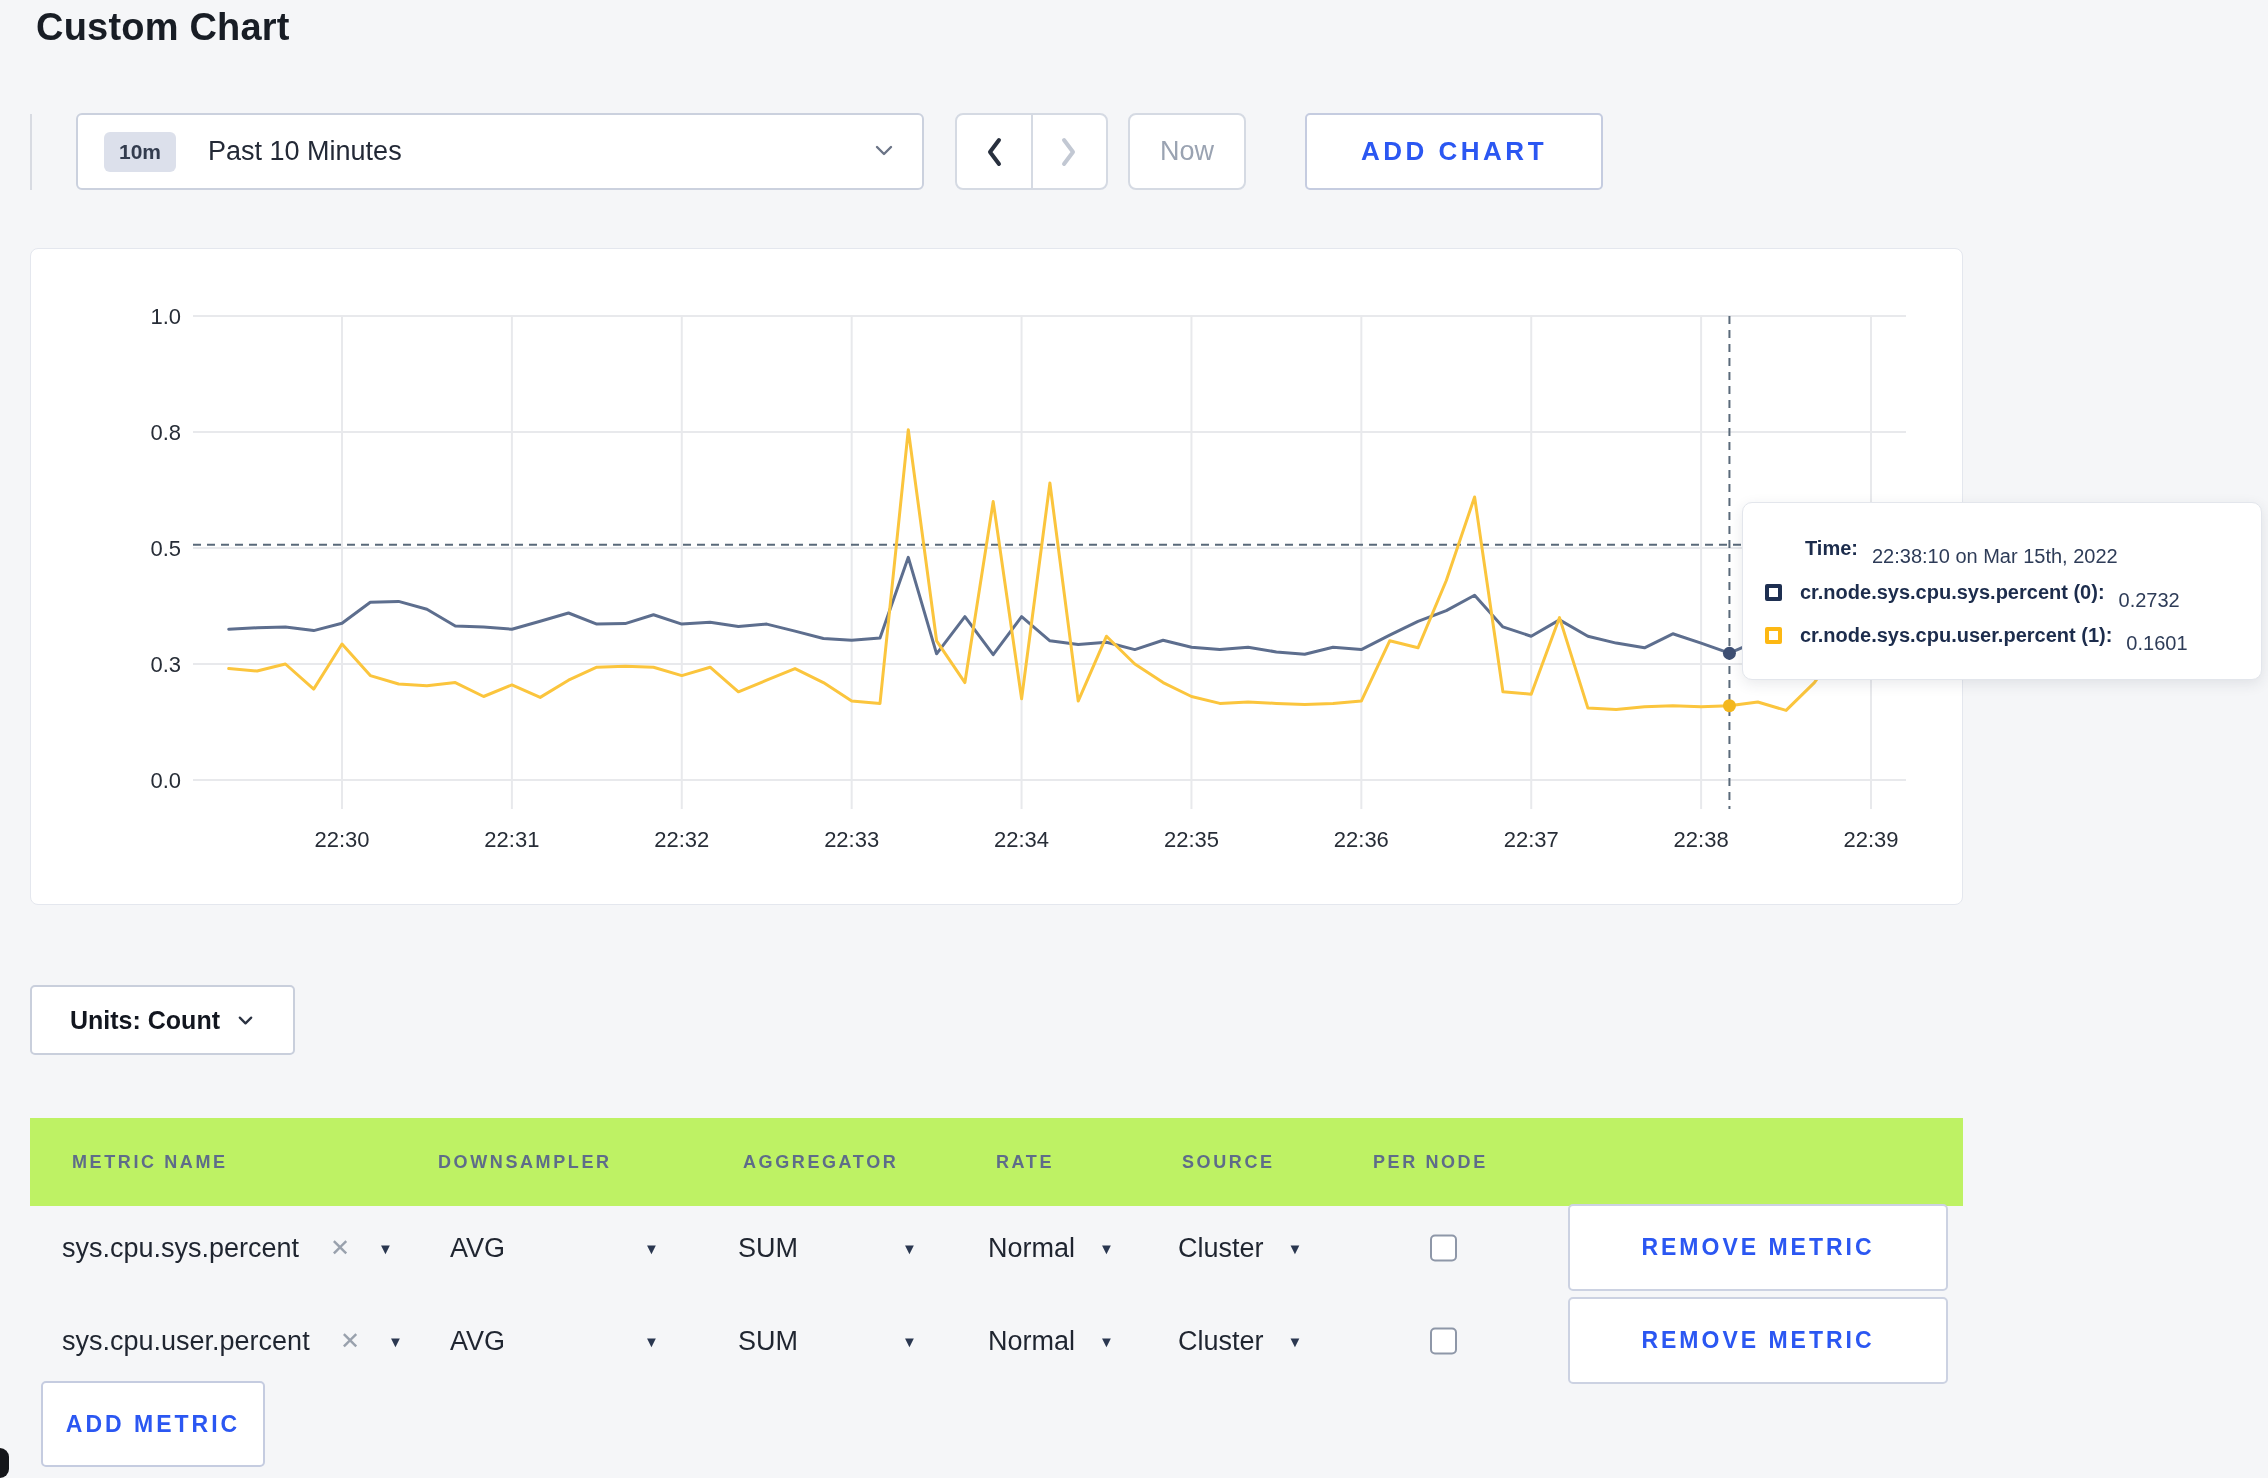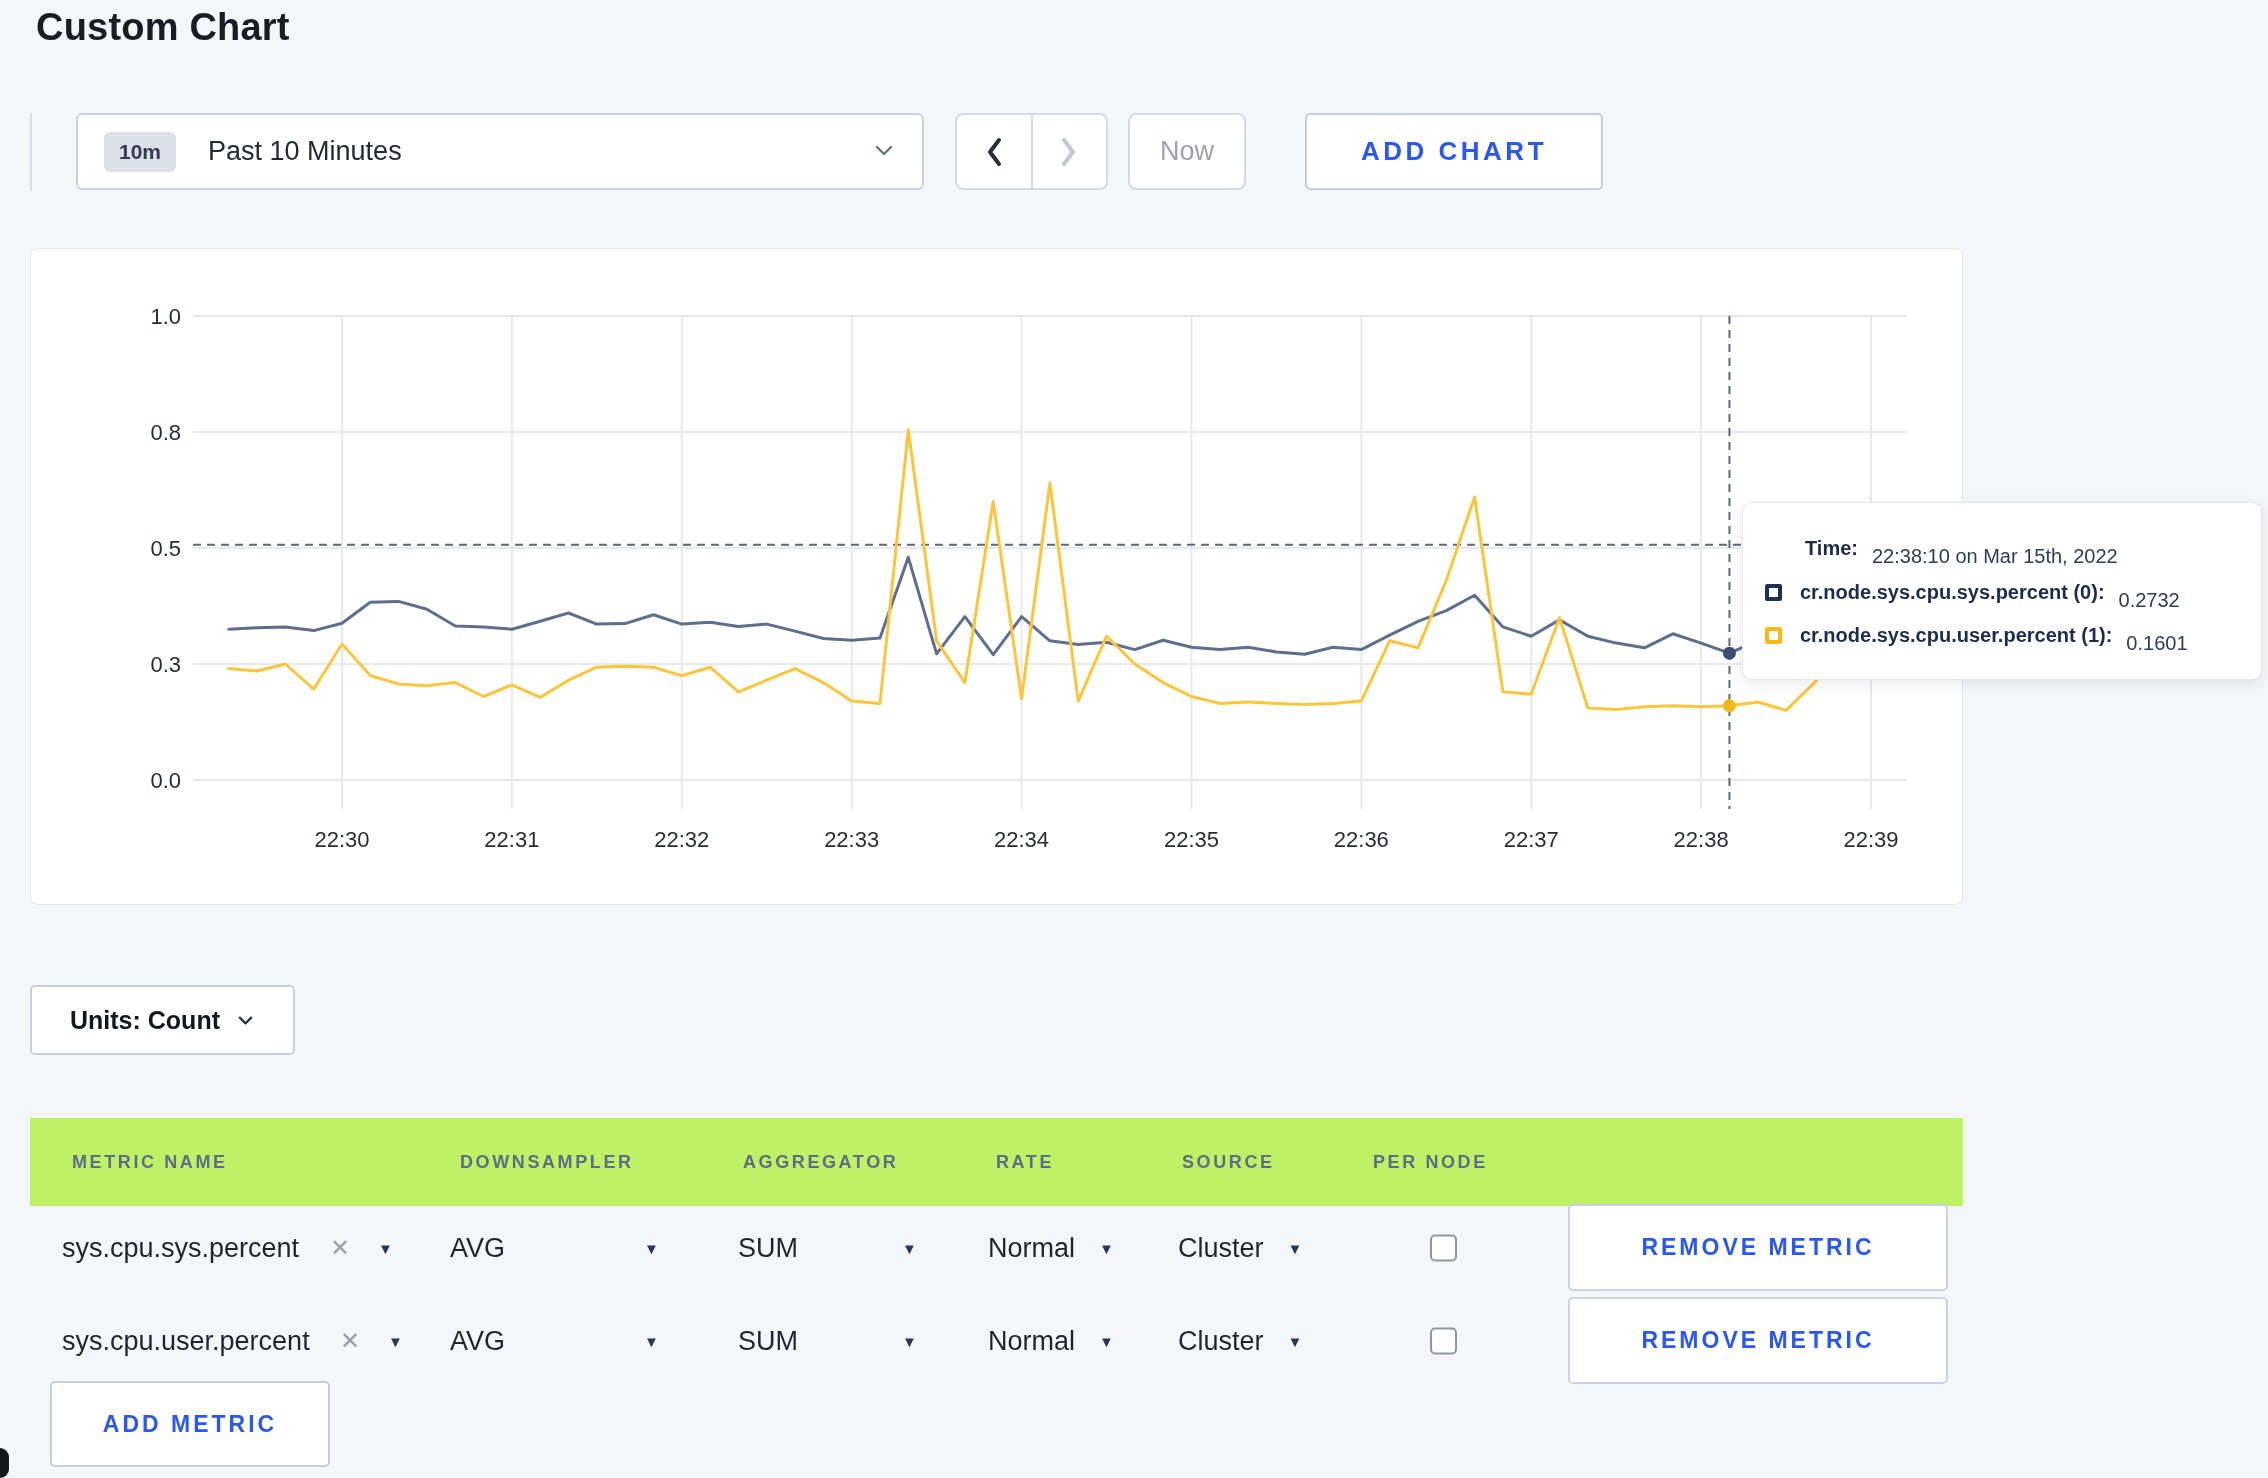--- a/index.html
+++ b/index.html
@@ -48,21 +48,21 @@
 
   .metric-row { position:absolute; left:30px; width:1933px; height:87px; }
   .metric-row > * { position:absolute; top:50%; transform:translateY(-50%); }
   .cell-text { font-size:27px; color:#1f2530; white-space:nowrap; }
   .x-icon { font-size:24px; color:#99a1ad; cursor:pointer; }
   .caret { font-size:15px; color:#2a3750; cursor:pointer; }
   .inline-select { display:flex; align-items:center; gap:24px; cursor:pointer; }
   .per-node-checkbox { width:27px; height:27px; background:#fff; border:2px solid #8e97a8; border-radius:5px; cursor:pointer; }
   .remove-metric-btn { left:1538px; top:0; transform:none; width:380px; height:87px; background:#fff; border:2px solid #ccd2e2; border-radius:5px; color:#2b57f2; font-size:23px; font-weight:700; letter-spacing:3px; display:flex; align-items:center; justify-content:center; cursor:pointer; }
 
-  .add-metric-btn { position:absolute; left:50px; top:1381px; width:280px; height:86px; background:#fff; border:2px solid #c5cce0; border-radius:5px; color:#2b57f2; font-size:23px; font-weight:700; letter-spacing:3px; display:flex; align-items:center; justify-content:center; cursor:pointer; }
+  .add-metric-btn { position:absolute; left:41px; top:1381px; width:224px; height:86px; background:#fff; border:2px solid #c5cce0; border-radius:5px; color:#2b57f2; font-size:23px; font-weight:700; letter-spacing:3px; display:flex; align-items:center; justify-content:center; cursor:pointer; }
 
   .edge-artifact { position:absolute; left:0; top:1448px; width:9px; height:30px; background:#15161a; border-radius:0 14px 14px 0; }
 </style>
 </head>
 <body>
 
 <div class="page">
 
   <div class="page-title">Custom Chart</div>
 
@@ -154,21 +154,21 @@
 
   <div class="units-box">
     <span class="units-text">Units: Count</span>
     <svg width="19" height="19" viewBox="0 0 20 20">
         <path d="M4 7l6 6 6-6" fill="none" stroke="#2b3242" stroke-width="2.4" stroke-linecap="round" stroke-linejoin="round"></path>
       </svg>
   </div>
 
   <div class="table-header">
     <span class="th" style="left:42px">METRIC NAME</span>
-    <span class="th" style="left:430px">DOWNSAMPLER</span>
+    <span class="th" style="left:408px">DOWNSAMPLER</span>
     <span class="th" style="left:713px">AGGREGATOR</span>
     <span class="th" style="left:966px">RATE</span>
     <span class="th" style="left:1152px">SOURCE</span>
     <span class="th" style="left:1343px">PER NODE</span>
   </div>
 
   <div class="metric-row" style="top:1204px">
     <span class="cell-text" style="left:32px">sys.cpu.sys.percent</span>
     <span class="x-icon" style="left:300px">✕</span>
     <span class="caret" style="left:348px">▼</span>

